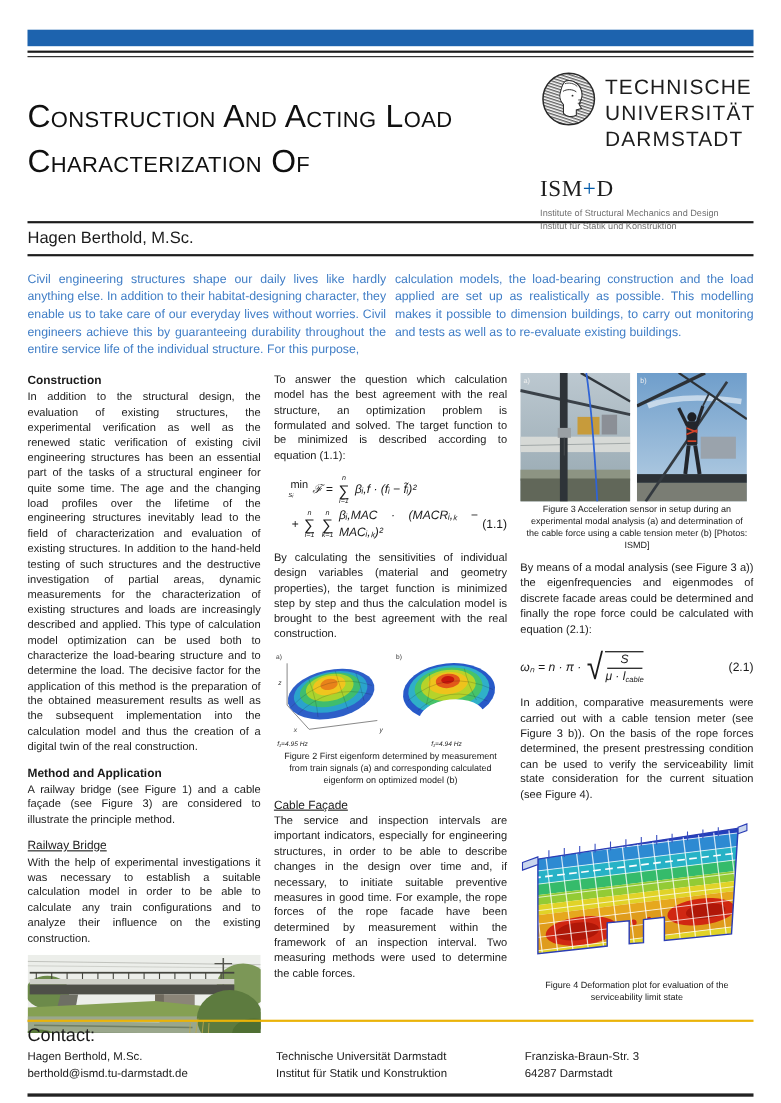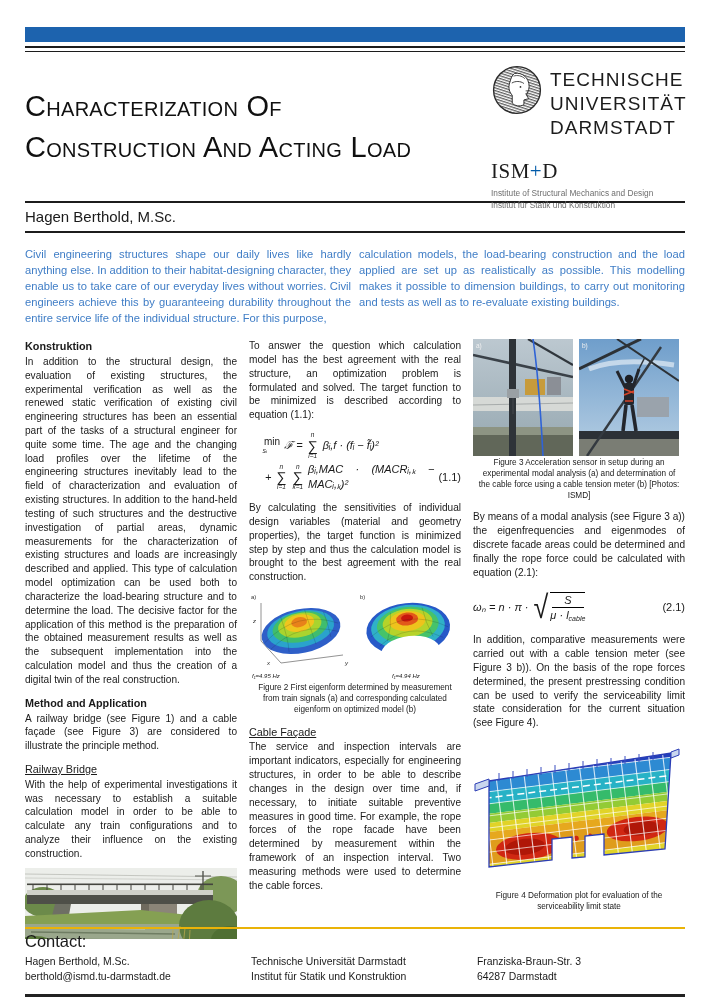--- a/index.html
+++ b/index.html
@@ -69,22 +69,22 @@
 </head>
 <body>
 
 <div class="content">
 
   <div class="topbar"></div>
   <div class="dline"></div>
 
   <div class="header">
     <div class="title">
+      <div>Construction And Acting Load</div>
       <div>Characterization Of</div>
-      <div>Construction And Acting Load</div>
     </div>
     <div class="logo-col">
       <div class="uni-row">
         <svg class="athena" viewBox="0 0 60 60">
           <defs>
             <pattern id="hatch" width="3" height="3" patternUnits="userSpaceOnUse" patternTransform="rotate(18)">
               <rect width="3" height="3" fill="#fff"></rect>
               <line x1="0" y1="0.8" x2="3" y2="0.8" stroke="#2a2a2a" stroke-width="1.1"></line>
             </pattern>
           </defs>
@@ -114,21 +114,21 @@
   </div>
 
   <div class="abstract">
     <p>Civil engineering structures shape our daily lives like hardly anything else. In addition to their habitat-designing character, they enable us to take care of our everyday lives without worries. Civil engineers achieve this by guaranteeing durability throughout the entire service life of the individual structure. For this purpose,</p>
     <p>calculation models, the load-bearing construction and the load applied are set up as realistically as possible. This modelling makes it possible to dimension buildings, to carry out monitoring and tests as well as to re-evaluate existing buildings.</p>
   </div>
 
   <div class="main">
 
     <div>
-      <div class="sec first">Konstruktion</div>
+      <div class="sec first">Construction</div>
       <p class="body">In addition to the structural design, the evaluation of existing structures, the experimental verification as well as the renewed static verification of existing civil engineering structures has been an essential part of the tasks of a structural engineer for quite some time. The age and the changing load profiles over the lifetime of the engineering structures inevitably lead to the field of characterization and evaluation of existing structures. In addition to the hand-held testing of such structures and the destructive investigation of partial areas, dynamic measurements for the characterization of existing structures and loads are increasingly described and applied. This type of calculation model optimization can be used both to characterize the load-bearing structure and to determine the load. The decisive factor for the application of this method is the preparation of the obtained measurement results as well as the subsequent implementation into the calculation model and thus the creation of a digital twin of the real construction.</p>
       <div class="sec">Method and Application</div>
       <p class="body">A railway bridge (see Figure 1) and a cable façade (see Figure 3) are considered to illustrate the principle method.</p>
       <div class="sec underl">Railway Bridge</div>
       <p class="body">With the help of experimental investigations it was necessary to establish a suitable calculation model in order to be able to calculate any train configurations and to analyze their influence on the existing construction.</p>
 
       <figure>
         <svg viewBox="0 0 212 80" width="212" height="80">
           <rect x="0" y="0" width="212" height="80" fill="#eceeea"></rect>
           <line x1="0" y1="6" x2="212" y2="9" stroke="#a9aba5" stroke-width="0.6"></line>

